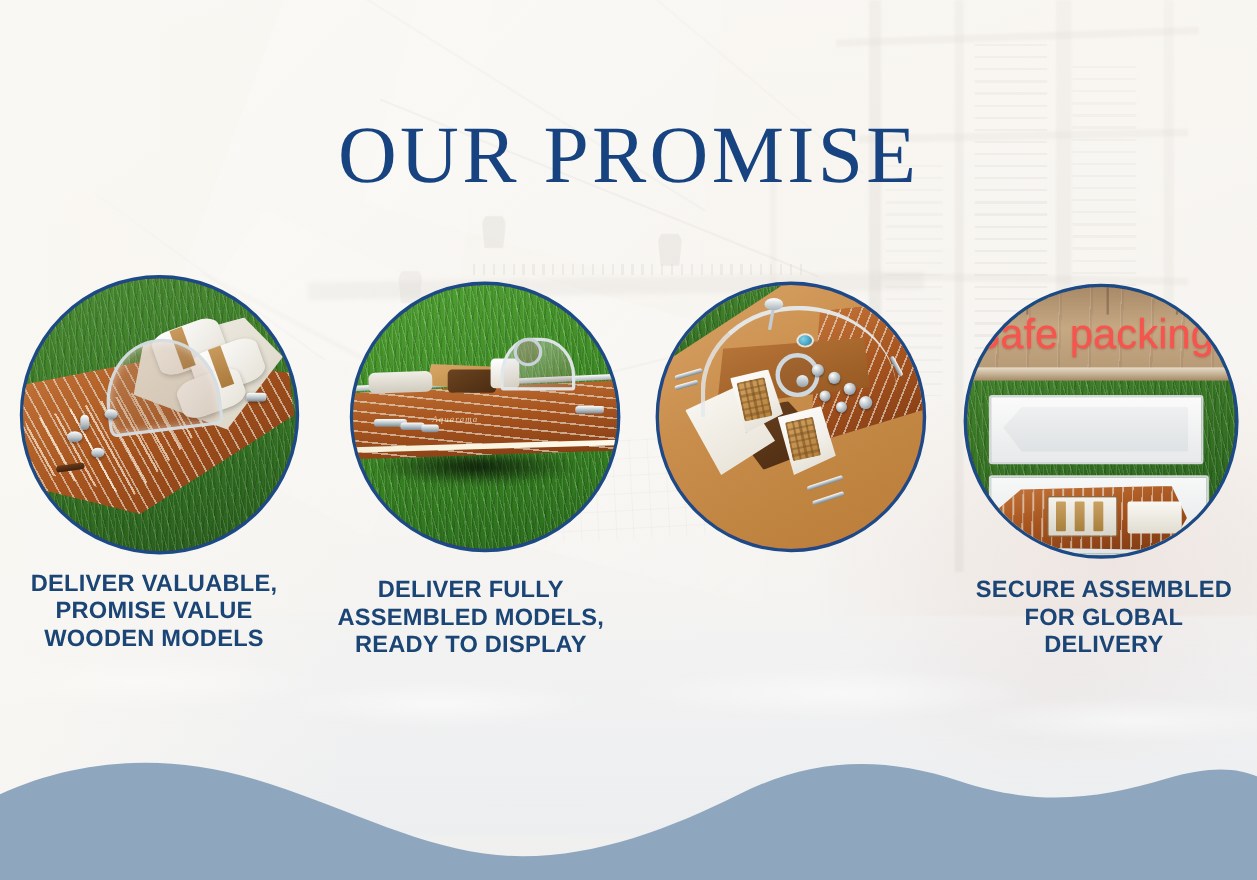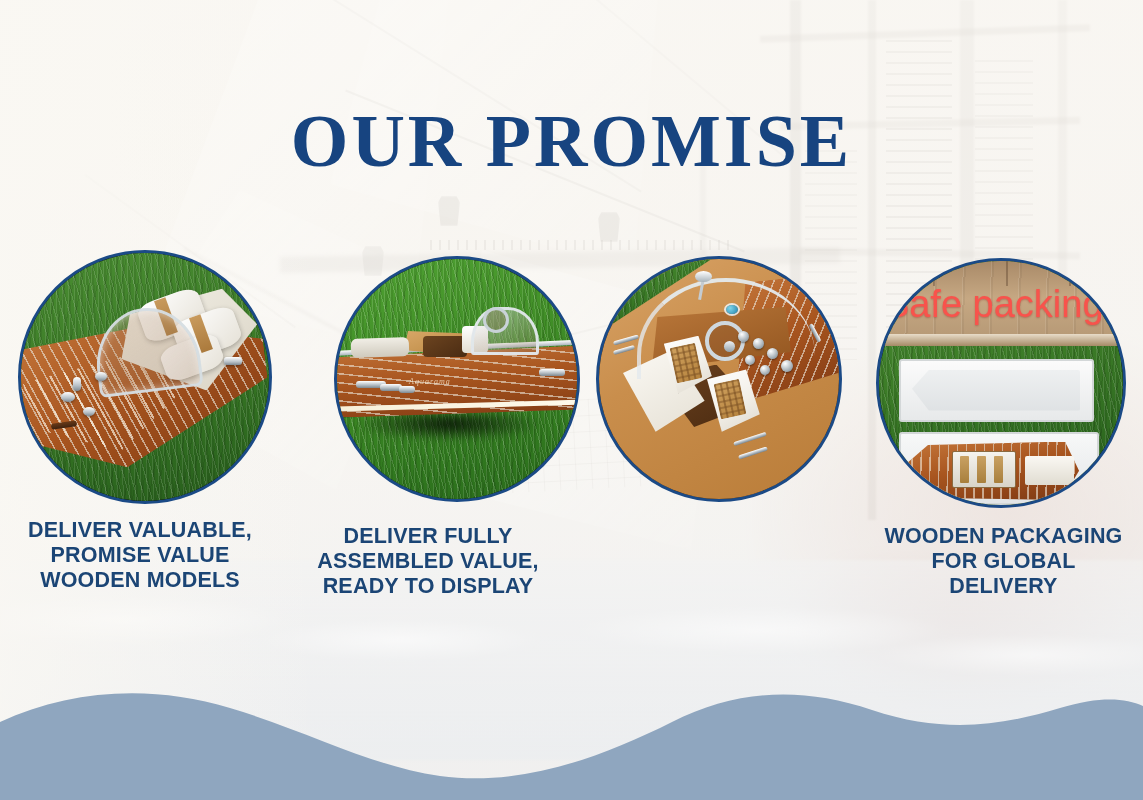--- a/index.html
+++ b/index.html
@@ -182,39 +182,39 @@
     background: linear-gradient(to right, rgba(250,248,243,0.75), rgba(250,248,243,0) 100%);
   }
 
   
   #page-title {
     position: absolute;
     left: 0; top: 104px;
     width: 1143px;
     text-align: center;
     font-family: "Liberation Serif", serif;
-    font-weight: bold;
+    font-weight: normal;
     font-size: 74px;
     letter-spacing: 3px;
     color: #174480;
     line-height: 1;
   }
 
   
   .circle-row { position: absolute; left: 0; top: 250px; width: 1143px; height: 258px; }
 
   .badge {
     position: absolute;
     border-radius: 50%;
     border: 3px solid #1b4a86;
     overflow: hidden;
-    background: #000000;
+    background: #4c1d95;
   }
   .badge-1 { left: 18px;  top: 0px;  width: 254px; height: 254px; }
-  .badge-2 { left: 334px; top: 6px;  width: 246px; height: 246px; }
+  .badge-2 { left: 318px; top: 6px;  width: 246px; height: 246px; }
   .badge-3 { left: 596px; top: 6px;  width: 246px; height: 246px; }
   .badge-4 { left: 876px; top: 8px;  width: 250px; height: 250px; }
 
   .photo { position: absolute; inset: 0; }
 
   
   .grass {
     position: absolute; inset: 0;
     background:
       repeating-linear-gradient(88deg,
@@ -734,23 +734,23 @@
       </div>
     </div>
 
   </div>
 
   <div class="caption-row">
     <div class="caption cap-1">DELIVER VALUABLE,
 PROMISE VALUE
 WOODEN MODELS</div>
     <div class="caption cap-2">DELIVER FULLY
-ASSEMBLED VALUE,
+ASSEMBLED MODELS,
 READY TO DISPLAY</div>
-    <div class="caption cap-4">WOODEN PACKAGING
+    <div class="caption cap-4">SECURE ASSEMBLED
 FOR GLOBAL
 DELIVERY</div>
   </div>
 
   <svg id="wave" viewBox="0 0 1143 120" preserveAspectRatio="none">
     <path d="M0,42 C70,10 150,4 230,28 C310,52 370,86 440,96 C520,107 600,78 672,42
              C736,10 800,6 872,30 C944,54 1000,46 1060,28 C1100,16 1125,18 1143,26
              L1143,120 L0,120 Z" fill="#8fa6bf"></path>
   </svg>
 

